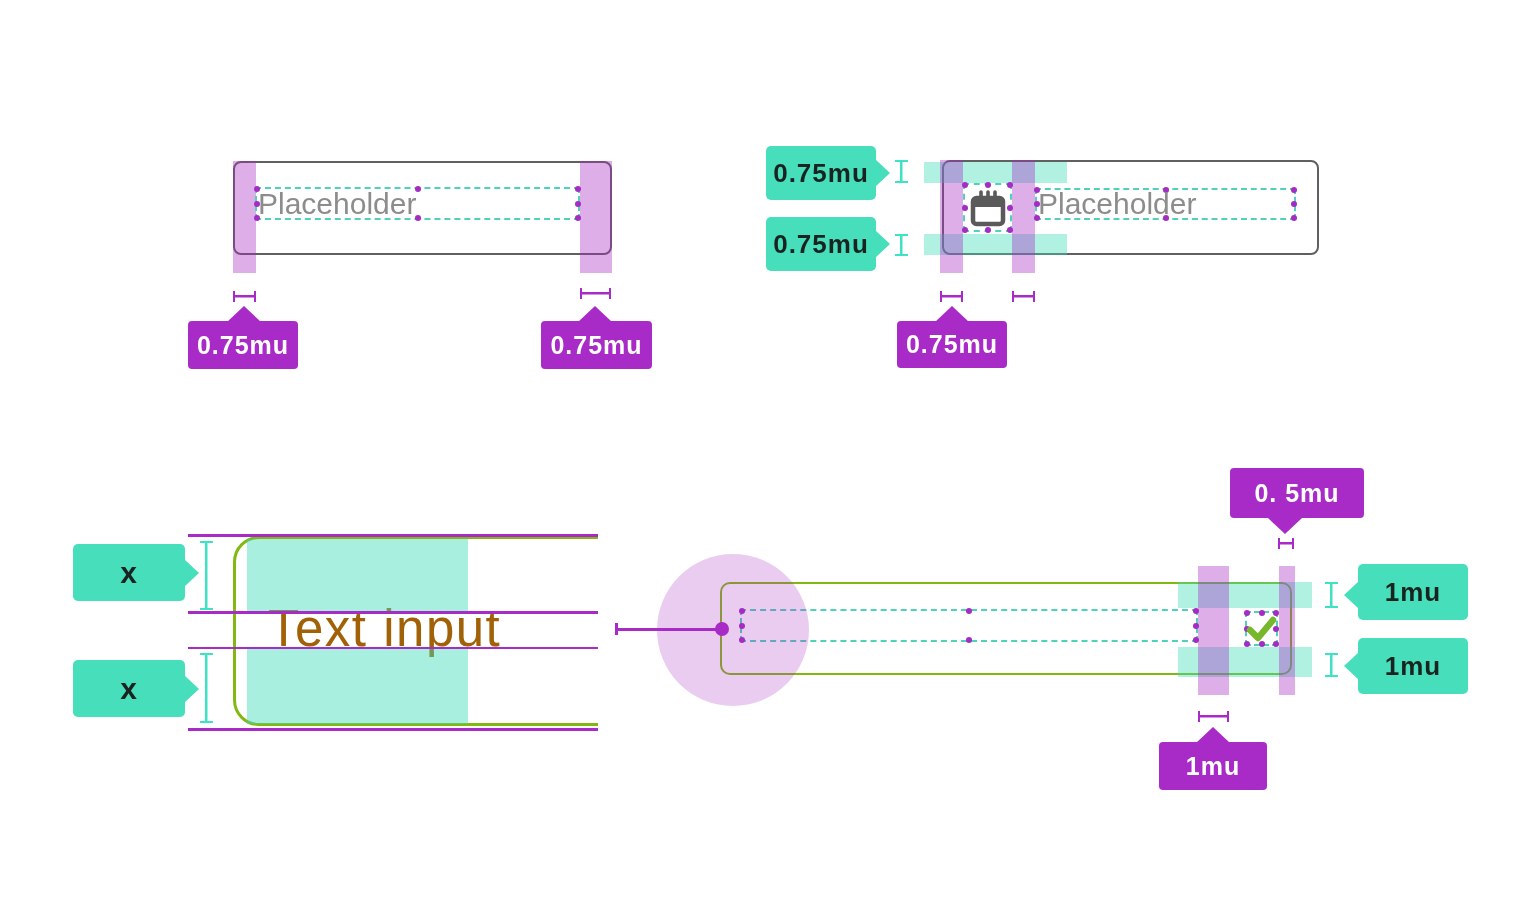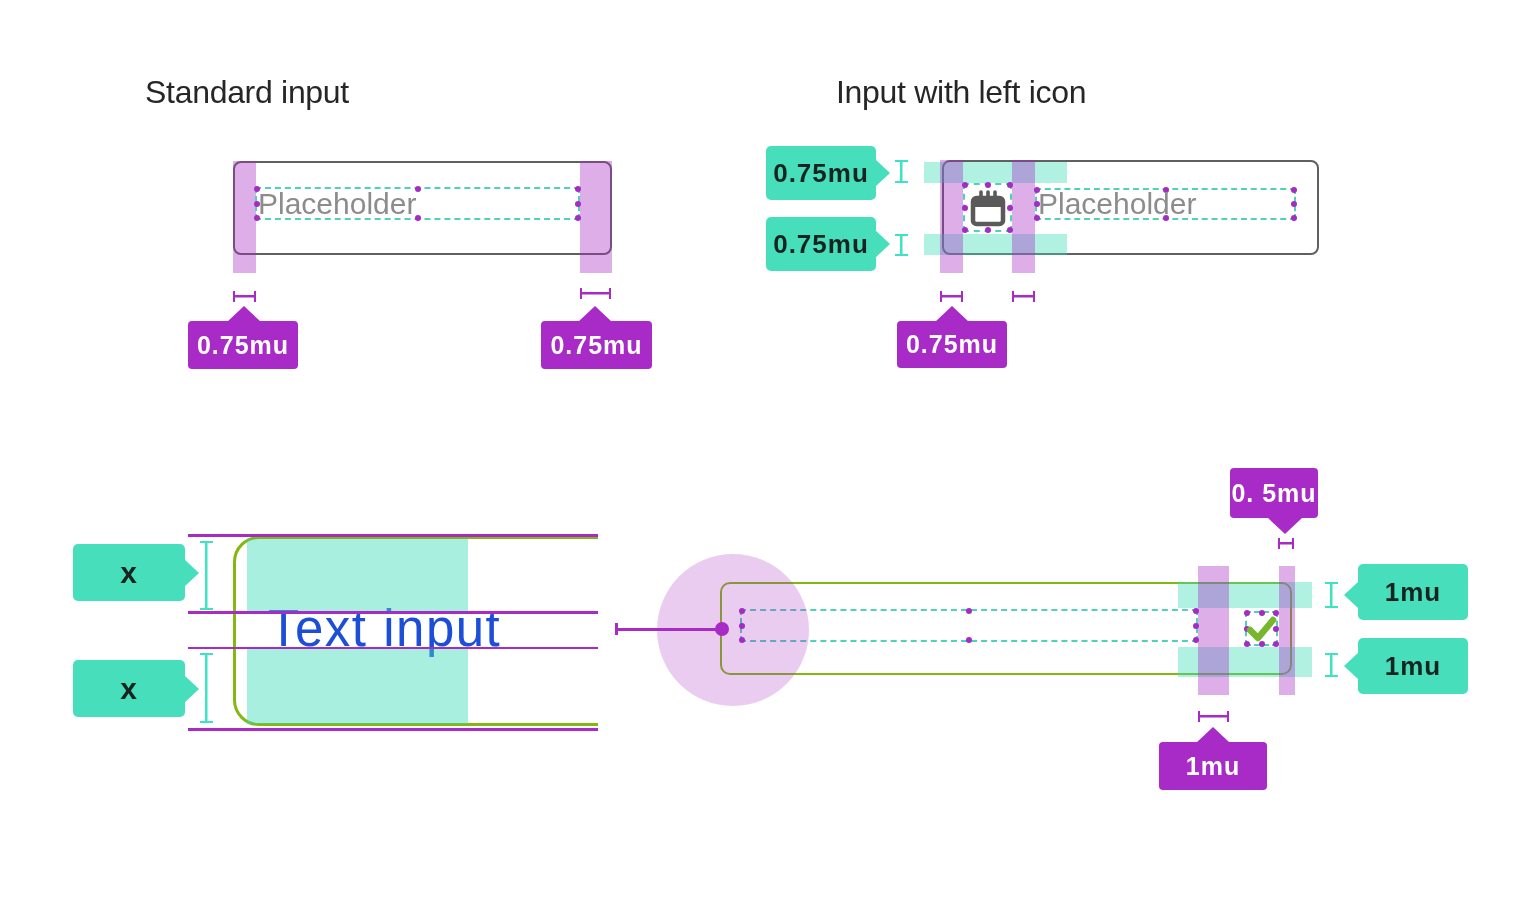--- a/index.html
+++ b/index.html
@@ -26,29 +26,28 @@
   .tri-left{width:0;height:0;border-top:14px solid transparent;border-bottom:14px solid transparent;
           border-right:15px solid #47debb;}
   .hmark{height:11px;border-left:2.5px solid #a82bc7;border-right:2.5px solid #a82bc7;box-sizing:border-box;
          background:linear-gradient(#a82bc7,#a82bc7) center/100% 2.5px no-repeat;}
   .vbeam{width:13px;border-top:2.5px solid #3ee3c3;border-bottom:2.5px solid #3ee3c3;box-sizing:border-box;
          background:linear-gradient(#3ee3c3,#3ee3c3) center/2.5px 100% no-repeat;}
   .pline{background:#a82bc7;height:2.5px;}
   .gbox{border:3px solid #83b712;border-radius:26px;box-sizing:border-box;background:transparent;}
   .gbox-small{border:2.5px solid #83b712;border-radius:10px;box-sizing:border-box;background:transparent;}
   .circle{border-radius:50%;background:rgba(168,43,198,0.24);}
-  .bigtext{font-size:51px;letter-spacing:1.5px;line-height:51px;white-space:nowrap;color:#1d4ed8;}
+  .bigtext{font-size:51px;letter-spacing:1.5px;line-height:51px;white-space:nowrap;color:#a16207;}
   .ctext{font-size:28px;line-height:31px;white-space:nowrap;color:#161616;}
 </style>
 </head>
 <body>
 
 <div class="canvas">
 
-  <div class="abs heading" style="left:145px;top:74px;">Standard input</div>
 
   <div class="abs input-box" style="left:233px;top:161px;width:379px;height:94px;"></div>
   <div class="abs pbar" style="left:233px;top:161px;width:23px;height:112px;"></div>
   <div class="abs pbar" style="left:580px;top:161px;width:32px;height:112px;"></div>
   <div class="abs dashed-box" style="left:255px;top:187px;width:325px;height:33px;">
       <div class="dot" style="left: 0%; top: 0%;"></div>
       <div class="dot" style="left: 50%; top: 0%;"></div>
       <div class="dot" style="left: 100%; top: 0%;"></div>
       <div class="dot" style="left: 0%; top: 50%;"></div>
       <div class="dot" style="left: 100%; top: 50%;"></div>
@@ -58,21 +57,20 @@
     </div>
   <div class="abs ph-text" style="left:258px;top:188px;">Placeholder</div>
 
   <div class="abs hmark" style="left:233px;top:291px;width:23px;"></div>
   <div class="abs hmark" style="left:580px;top:288px;width:31px;"></div>
   <div class="abs tri-up" style="left:227px;top:306px;"></div>
   <div class="abs pbadge" style="left:188px;top:321px;width:110px;height:48px;">0.75mu</div>
   <div class="abs tri-up" style="left:578px;top:306px;"></div>
   <div class="abs pbadge" style="left:541px;top:321px;width:111px;height:48px;">0.75mu</div>
 
-  <div class="abs heading" style="left:836px;top:74px;">Input with left icon</div>
 
   <div class="abs tbadge" style="left:766px;top:146px;width:110px;height:54px;">0.75mu</div>
   <div class="abs tri-right" style="left:875px;top:159px;"></div>
   <div class="abs vbeam" style="left:895px;top:160px;height:23px;"></div>
 
   <div class="abs tbadge" style="left:766px;top:217px;width:110px;height:54px;">0.75mu</div>
   <div class="abs tri-right" style="left:875px;top:230px;"></div>
   <div class="abs vbeam" style="left:895px;top:234px;height:22px;"></div>
 
   <div class="abs input-box" style="left:942px;top:160px;width:377px;height:95px;"></div>
@@ -167,21 +165,21 @@
   <div class="abs tbar" style="left:1178px;top:582px;width:134px;height:26px;"></div>
   <div class="abs tbar" style="left:1178px;top:647px;width:134px;height:30px;"></div>
   <div class="abs pbar" style="left:1198px;top:566px;width:31px;height:129px;"></div>
   <div class="abs pbar" style="left:1279px;top:566px;width:16px;height:129px;"></div>
 
   <div class="abs circle" style="left:657px;top:554px;width:152px;height:152px;"></div>
   <div class="abs" style="left:615px;top:623px;width:2.5px;height:12px;background:#a82bc7;"></div>
   <div class="abs pline" style="left:615px;top:628px;width:107px;"></div>
   <div class="abs" style="left:715px;top:622px;width:14px;height:14px;border-radius:50%;background:#a82bc7;"></div>
 
-  <div class="abs pbadge" style="left:1230px;top:468px;width:88px;height:50px;">0. 5mu</div>
+  <div class="abs pbadge" style="left:1230px;top:468px;width:134px;height:50px;">0. 5mu</div>
   <div class="abs tri-down" style="left:1268px;top:518px;"></div>
   <div class="abs hmark" style="left:1278px;top:538px;width:16px;"></div>
 
   <div class="abs vbeam" style="left:1325px;top:582px;height:26px;"></div>
   <div class="abs tri-left" style="left:1344px;top:581px;"></div>
   <div class="abs tbadge" style="left:1358px;top:564px;width:110px;height:56px;">1mu</div>
 
   <div class="abs vbeam" style="left:1325px;top:653px;height:24px;"></div>
   <div class="abs tri-left" style="left:1344px;top:652px;"></div>
   <div class="abs tbadge" style="left:1358px;top:638px;width:110px;height:56px;">1mu</div>

